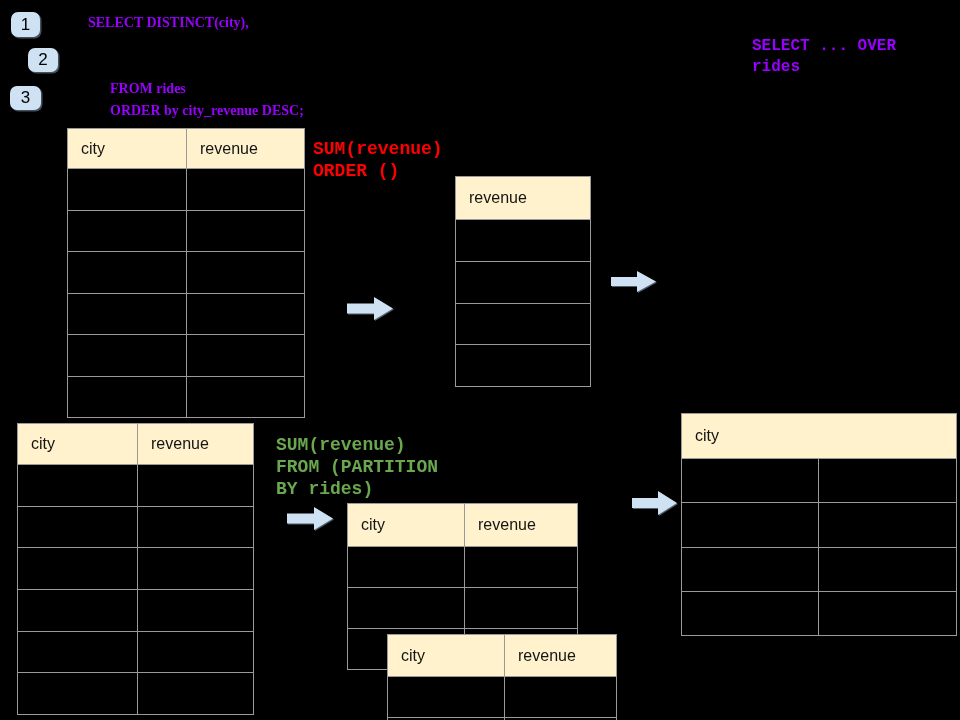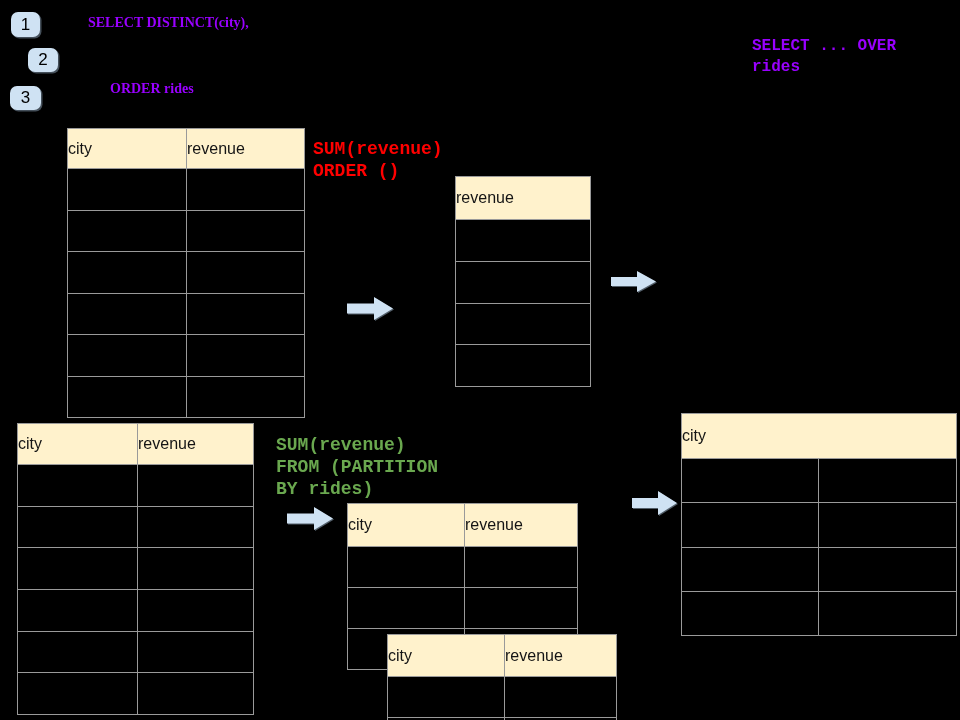--- a/index.html
+++ b/index.html
@@ -40,21 +40,21 @@
   }
   #badge-1{left:11px;top:12px;width:29px;height:25px;}
   #badge-2{left:28px;top:48px;width:30px;height:24px;}
   #badge-3{left:10px;top:86px;width:31px;height:24px;}
   
   .schema-table{
     position:absolute;background:#000;border:1px solid #9a9a9a;box-sizing:border-box;
   }
   .thead{display:flex;background:#fff2cc;box-sizing:border-box;}
   .hcell{
-    box-sizing:border-box;display:flex;align-items:center;
+    box-sizing:border-box;display:flex;align-items:center;padding-left:13px;
     font-size:16px;color:#141414;overflow:hidden;
   }
   .hcell + .hcell{border-left:1px solid #9a9a9a;}
   .trow{display:flex;box-sizing:border-box;border-top:1px solid #9a9a9a;}
   .tcell{box-sizing:border-box;height:100%;}
   .tcell + .tcell{border-left:1px solid #9a9a9a;}
   
   #table-a{left:67px;top:128px;width:238px;}
   #table-a .thead{height:39px;}
   #table-a .trow{height:41.5px;}
@@ -100,21 +100,22 @@
     <span>1</span>
   </div>
   <div class="badge" id="badge-2">
     <span>2</span>
   </div>
   <div class="badge" id="badge-3">
     <span>3</span>
   </div>
 
   <div class="code-line c-purple" id="sql-line-0">SELECT DISTINCT(city),</div>
-  <div class="code-line c-purple" id="sql-line-3">ORDER rides</div>
+  <div class="code-line c-purple" id="sql-line-3">FROM rides</div>
+  <div class="code-line c-purple" id="sql-line-4">ORDER by city_revenue DESC;</div>
 
   <div class="side-note"><span>SELECT ... OVER</span><br><span>rides</span></div>
 
   <div class="mini-label" id="total-label"><span>SUM(revenue)</span><br><span>ORDER ()</span></div>
 
   <div class="mini-label" id="partition-label"><span>SUM(revenue)</span><br><span>FROM (PARTITION</span><br><span>BY rides)</span></div>
 
   <div class="schema-table" id="table-a">
     <div class="thead">
       <div class="hcell col1">city</div>

